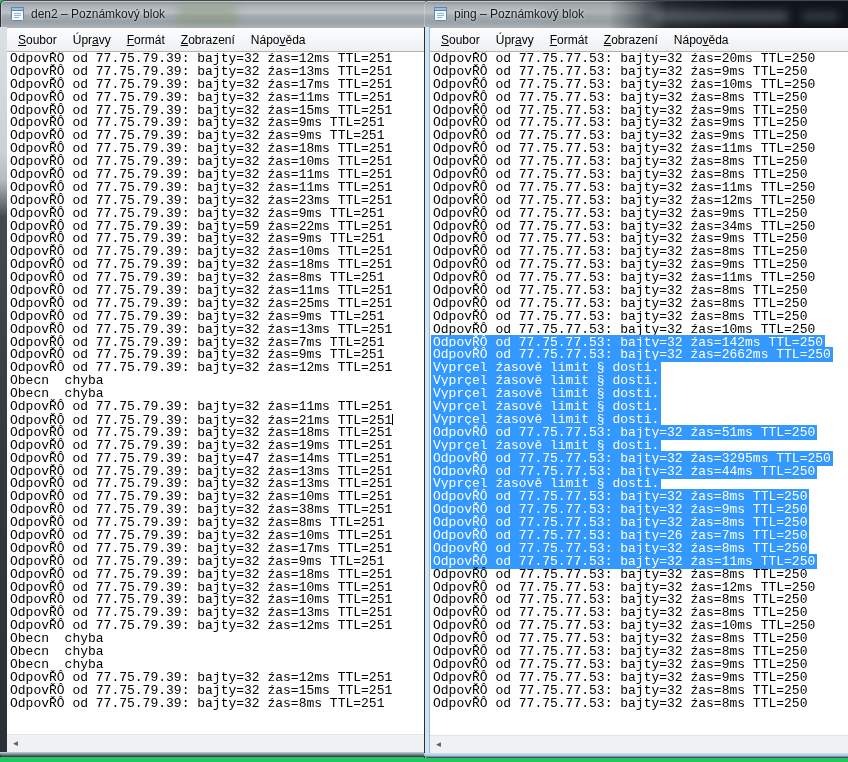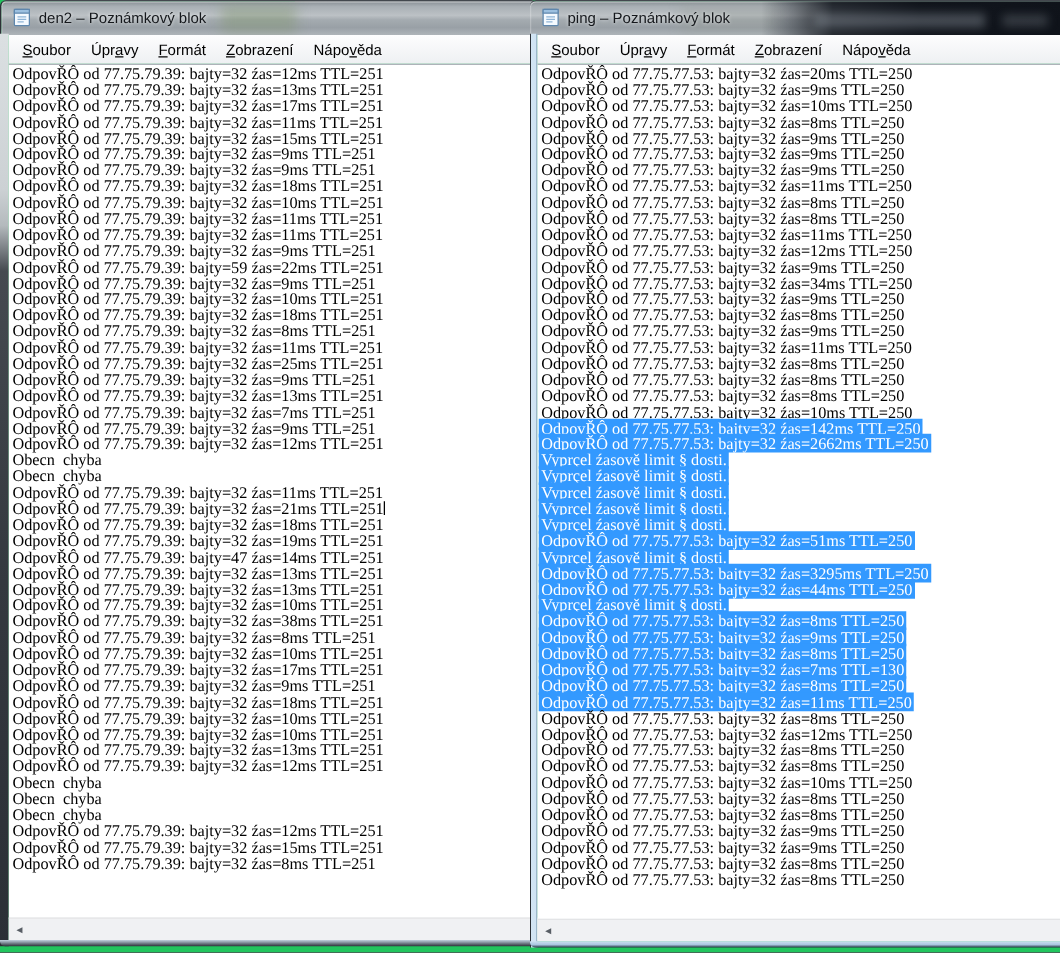--- a/index.html
+++ b/index.html
@@ -31,21 +31,21 @@
   #win-left .menubar{margin-left:7px;}
   #win-right .menubar{margin-left:6px;}
   .menu-item{display:flex;align-items:center;padding:0 8px;cursor:default;}
   .menu-item .u{text-decoration:underline;}
 
   .client{position:absolute;top:51px;bottom:5px;background:#ffffff;}
   #win-left .client{left:7px;right:0;}
   #win-right .client{left:6px;right:0;}
 
   .textarea{position:absolute;top:0;left:0;right:0;bottom:17px;overflow:hidden;
-    font-family:Liberation Serif, serif;font-size:13px;line-height:12.9px;
+    font-family:Liberation Mono, monospace;font-size:13px;line-height:12.9px;
     color:#000;padding:2px 0 0 3px;cursor:text;}
   .line{height:12.9px;white-space:pre;}
   .sel{background:#3399ff;color:#fff;padding:0 2px;margin-left:-2px;}
   .caret{display:inline-block;width:1px;height:11px;background:#000;vertical-align:-1px;}
 
   .hscroll{position:absolute;left:0;right:0;bottom:0;height:17px;background:#f0f1f3;
     border-top:1px solid #e3e4e6;display:flex;align-items:center;}
   .scroll-btn{width:17px;height:17px;display:flex;align-items:center;justify-content:center;}
   .scroll-arrow{font-size:8px;color:#585e65;line-height:1;}
 
@@ -97,20 +97,21 @@
           <div class="line"><span>OdpovŘÔ od 77.75.79.39: bajty=32 źas=13ms TTL=251</span></div>
           <div class="line"><span>OdpovŘÔ od 77.75.79.39: bajty=32 źas=17ms TTL=251</span></div>
           <div class="line"><span>OdpovŘÔ od 77.75.79.39: bajty=32 źas=11ms TTL=251</span></div>
           <div class="line"><span>OdpovŘÔ od 77.75.79.39: bajty=32 źas=15ms TTL=251</span></div>
           <div class="line"><span>OdpovŘÔ od 77.75.79.39: bajty=32 źas=9ms TTL=251</span></div>
           <div class="line"><span>OdpovŘÔ od 77.75.79.39: bajty=32 źas=9ms TTL=251</span></div>
           <div class="line"><span>OdpovŘÔ od 77.75.79.39: bajty=32 źas=18ms TTL=251</span></div>
           <div class="line"><span>OdpovŘÔ od 77.75.79.39: bajty=32 źas=10ms TTL=251</span></div>
           <div class="line"><span>OdpovŘÔ od 77.75.79.39: bajty=32 źas=11ms TTL=251</span></div>
           <div class="line"><span>OdpovŘÔ od 77.75.79.39: bajty=32 źas=11ms TTL=251</span></div>
+          <div class="line"><span>OdpovŘÔ od 77.75.79.39: bajty=32 źas=23ms TTL=251</span></div>
           <div class="line"><span>OdpovŘÔ od 77.75.79.39: bajty=32 źas=9ms TTL=251</span></div>
           <div class="line"><span>OdpovŘÔ od 77.75.79.39: bajty=59 źas=22ms TTL=251</span></div>
           <div class="line"><span>OdpovŘÔ od 77.75.79.39: bajty=32 źas=9ms TTL=251</span></div>
           <div class="line"><span>OdpovŘÔ od 77.75.79.39: bajty=32 źas=10ms TTL=251</span></div>
           <div class="line"><span>OdpovŘÔ od 77.75.79.39: bajty=32 źas=18ms TTL=251</span></div>
           <div class="line"><span>OdpovŘÔ od 77.75.79.39: bajty=32 źas=8ms TTL=251</span></div>
           <div class="line"><span>OdpovŘÔ od 77.75.79.39: bajty=32 źas=11ms TTL=251</span></div>
           <div class="line"><span>OdpovŘÔ od 77.75.79.39: bajty=32 źas=25ms TTL=251</span></div>
           <div class="line"><span>OdpovŘÔ od 77.75.79.39: bajty=32 źas=9ms TTL=251</span></div>
           <div class="line"><span>OdpovŘÔ od 77.75.79.39: bajty=32 źas=13ms TTL=251</span></div>
@@ -210,21 +211,21 @@
           <div class="line"><span class="sel">Vyprçel źasově limit § dosti.</span></div>
           <div class="line"><span class="sel">Vyprçel źasově limit § dosti.</span></div>
           <div class="line"><span class="sel">OdpovŘÔ od 77.75.77.53: bajty=32 źas=51ms TTL=250</span></div>
           <div class="line"><span class="sel">Vyprçel źasově limit § dosti.</span></div>
           <div class="line"><span class="sel">OdpovŘÔ od 77.75.77.53: bajty=32 źas=3295ms TTL=250</span></div>
           <div class="line"><span class="sel">OdpovŘÔ od 77.75.77.53: bajty=32 źas=44ms TTL=250</span></div>
           <div class="line"><span class="sel">Vyprçel źasově limit § dosti.</span></div>
           <div class="line"><span class="sel">OdpovŘÔ od 77.75.77.53: bajty=32 źas=8ms TTL=250</span></div>
           <div class="line"><span class="sel">OdpovŘÔ od 77.75.77.53: bajty=32 źas=9ms TTL=250</span></div>
           <div class="line"><span class="sel">OdpovŘÔ od 77.75.77.53: bajty=32 źas=8ms TTL=250</span></div>
-          <div class="line"><span class="sel">OdpovŘÔ od 77.75.77.53: bajty=32 źas=7ms TTL=130</span></div>
+          <div class="line"><span class="sel">OdpovŘÔ od 77.75.77.53: bajty=26 źas=7ms TTL=250</span></div>
           <div class="line"><span class="sel">OdpovŘÔ od 77.75.77.53: bajty=32 źas=8ms TTL=250</span></div>
           <div class="line"><span class="sel">OdpovŘÔ od 77.75.77.53: bajty=32 źas=11ms TTL=250</span></div>
           <div class="line"><span>OdpovŘÔ od 77.75.77.53: bajty=32 źas=8ms TTL=250</span></div>
           <div class="line"><span>OdpovŘÔ od 77.75.77.53: bajty=32 źas=12ms TTL=250</span></div>
           <div class="line"><span>OdpovŘÔ od 77.75.77.53: bajty=32 źas=8ms TTL=250</span></div>
           <div class="line"><span>OdpovŘÔ od 77.75.77.53: bajty=32 źas=8ms TTL=250</span></div>
           <div class="line"><span>OdpovŘÔ od 77.75.77.53: bajty=32 źas=10ms TTL=250</span></div>
           <div class="line"><span>OdpovŘÔ od 77.75.77.53: bajty=32 źas=8ms TTL=250</span></div>
           <div class="line"><span>OdpovŘÔ od 77.75.77.53: bajty=32 źas=8ms TTL=250</span></div>
           <div class="line"><span>OdpovŘÔ od 77.75.77.53: bajty=32 źas=9ms TTL=250</span></div>

